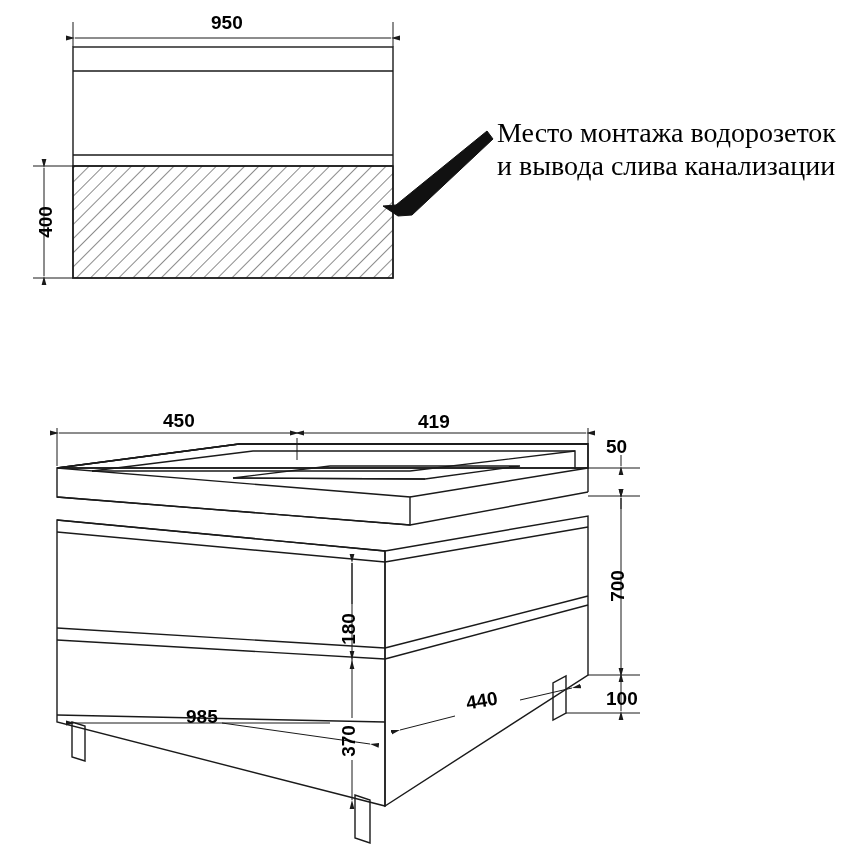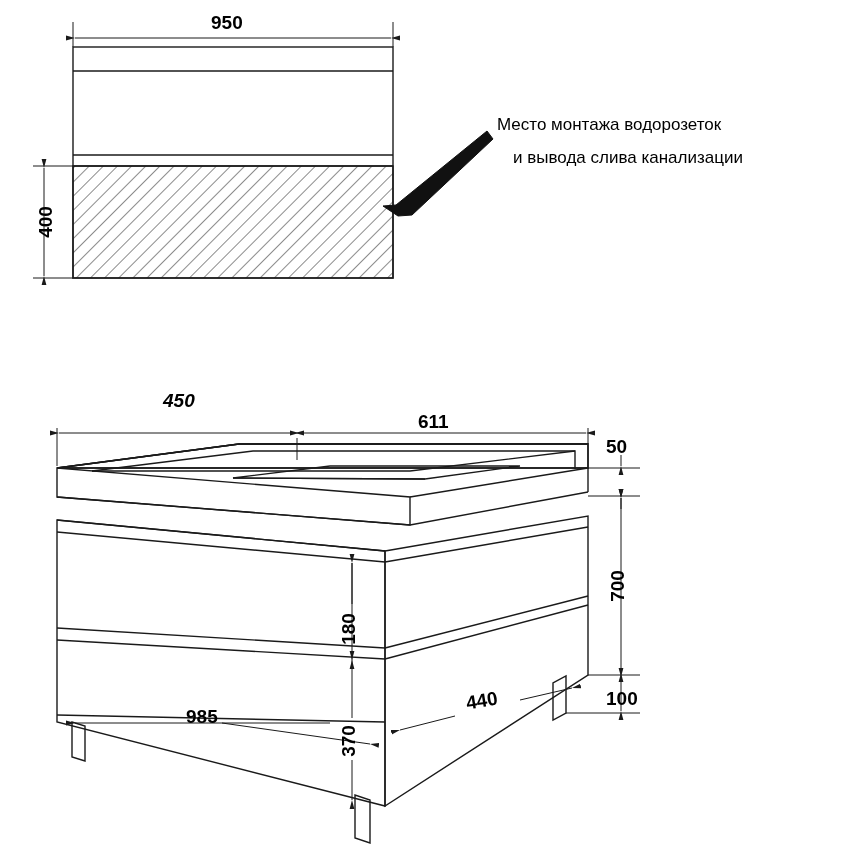--- a/index.html
+++ b/index.html
@@ -30,22 +30,22 @@
     font-size: 19px;
     font-weight: bold;
     color: #000;
     white-space: nowrap;
   }
   .dim-label.vert {
     transform-origin: center center;
   }
   .note {
     position: absolute;
-    font-family: Liberation Sans, sans-serif;
-    font-size: 17px;
+    font-family: Liberation Serif, serif;
+    font-size: 28px;
     color: #000;
     line-height: 1.45;
     white-space: nowrap;
   }
 </style>
 </head>
 <body>
 
 <div id="stage">
 
@@ -155,24 +155,24 @@
       <line x1="400" y1="730" x2="455" y2="716" marker-start="url(#arrowStart)"></line>
       <line x1="520" y1="700" x2="572" y2="688" marker-end="url(#arrowEnd)"></line>
     </g>
   </svg>
 
   <div class="dim-label" style="left:211px; top:12px;">950</div>
 
   <div class="dim-label vert" style="left:30px; top:211px; transform:rotate(-90deg);">400</div>
 
   <div class="note" style="left:497px; top:113px;">Место монтажа водорозеток</div>
-  <div class="note" style="left:513px; top:146px;">и вывода слива канализации</div>
+  <div class="note" style="left:497px; top:146px;">и вывода слива канализации</div>
 
-  <div class="dim-label" style="left:163px; top:390px;font-style:italic;">450</div>
-  <div class="dim-label" style="left:418px; top:411px;">611</div>
+  <div class="dim-label" style="left:163px; top:410px;">450</div>
+  <div class="dim-label" style="left:418px; top:411px;">419</div>
 
   <div class="dim-label" style="left:606px; top:436px;">50</div>
   <div class="dim-label vert" style="left:602px; top:575px; transform:rotate(-90deg);">700</div>
   <div class="dim-label" style="left:606px; top:688px;text-align:right;">100</div>
 
   <div class="dim-label vert" style="left:333px; top:618px; transform:rotate(-90deg);">180</div>
   <div class="dim-label vert" style="left:333px; top:730px; transform:rotate(-90deg);">370</div>
 
   <div class="dim-label" style="left:186px; top:706px;">985</div>
   <div class="dim-label" style="left:466px; top:690px; transform:rotate(-9deg);">440</div>

